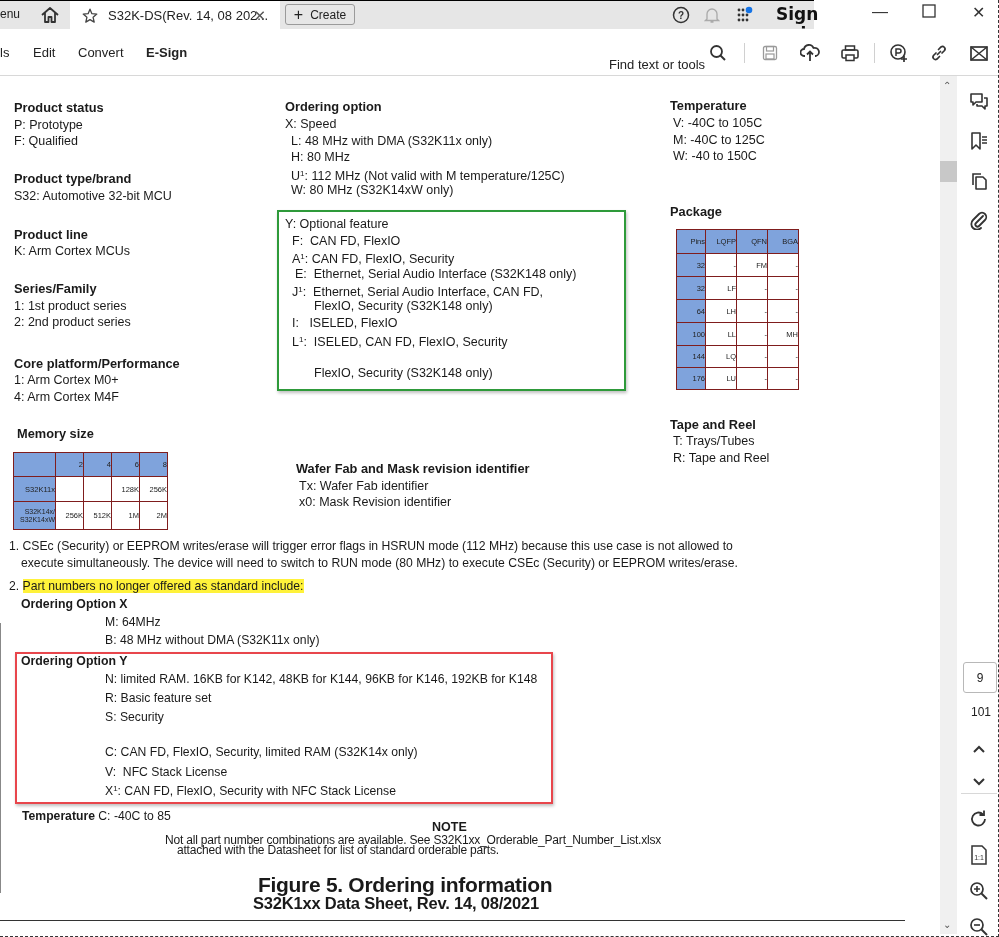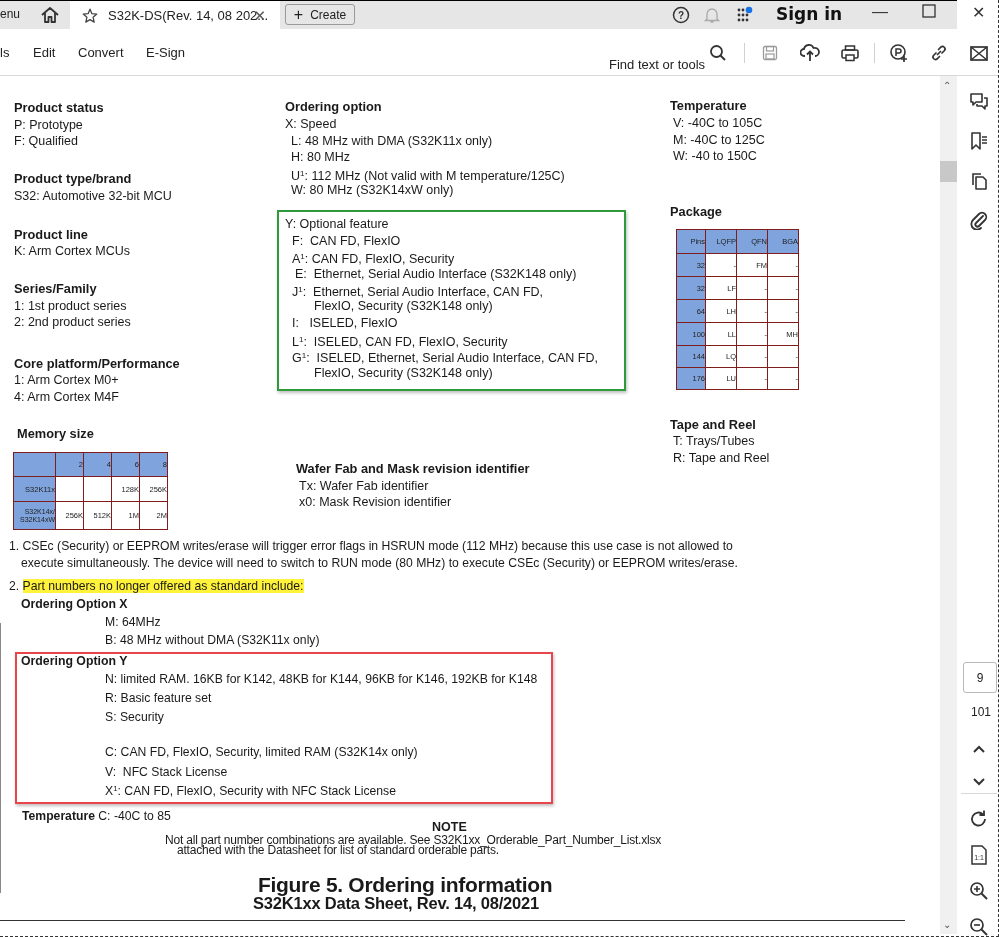--- a/index.html
+++ b/index.html
@@ -1,20 +1,20 @@
 <!DOCTYPE html>
 <html><head>
 <meta charset="utf-8">
 <style>
   * { box-sizing: border-box; margin: 0; padding: 0; }
   html, body { width: 999px; height: 937px; overflow: hidden; background: #fff; }
   body { font-family: "Liberation Sans", sans-serif; color: #1a1a1a; position: relative; }
 
   
-  .tabbar { position: absolute; left: 0; top: 0; width: 957px; height: 29px; background: #e6e6e6; border-top: 1px solid #000; text-align: right; }
+  .tabbar { position: absolute; left: 0; top: 0; width: 814px; height: 29px; background: #e6e6e6; border-top: 1px solid #000; text-align: right; }
   .tabbar .menu-frag { position: absolute; left: 0; top: 6px; font-size: 12px; color: #222; }
   .tabbar .home { position: absolute; left: 38px; top: 3px; width: 24px; height: 22px; display:flex; align-items:center; justify-content:center; }
   .tab-active { position: absolute; left: 70px; top: 0; width: 210px; height: 29px; background: #fff; display:flex; align-items:center; padding-left: 12px; font-size: 13px; color:#222; }
   .tab-active .star { width: 18px; height: 18px; margin-right: 8px; display:flex; align-items:center; }
   .tab-active .tab-title { white-space: nowrap; }
   .tab-active .tab-close { position:absolute; right: 14px; top: 6px; font-size: 15px; color:#555; }
   .create-btn { position:absolute; left: 285px; top: 3px; width: 70px; height: 21px; border: 1px solid #9a9a9a; border-radius: 3px; background:#e6e6e6; font-size: 12px; display:flex; align-items:center; justify-content:center; gap: 7px; color:#222; }
   .create-btn .plus { font-size: 16px; line-height: 1; }
   .signin { position:absolute; left: 776px; top: 3px; font-size: 17px; font-weight: bold; color:#111; font-family: "DejaVu Sans", sans-serif; }
   .winbtn { position:absolute; top: 2px; font-size: 16px; color:#333; }
@@ -119,21 +119,21 @@
         <rect x="1" y="1" width="12" height="12" fill="none" stroke="#333" stroke-width="1.3"></rect>
       </svg>
   </span>
   <span class="winbtn" style="left:972px;">✕</span>
 </div>
 
 <div class="toolbar">
   <span class="menu-item" style="left:0px;">ls</span>
   <span class="menu-item" style="left:33px;">Edit</span>
   <span class="menu-item" style="left:78px;">Convert</span>
-  <span class="menu-item" style="left:146px;">E-Sign</span>
+  <span class="menu-item" style="left:146px;font-weight:bold;">E-Sign</span>
 
   <span class="find">Find text or tools</span>
   <span class="ticon" style="left:707px;">
     <svg width="18" height="18" viewBox="0 0 18 18">
         <circle cx="7.5" cy="7.5" r="5.5" fill="none" stroke="#333" stroke-width="1.8"></circle>
         <path d="M11.5 11.5 L16 16" stroke="#333" stroke-width="2"></path>
       </svg>
   </span>
   <span class="tsep" style="left:744px;"></span>
   <span class="ticon" style="left:759px;">
@@ -233,21 +233,20 @@
 
   <div class="green-box"></div>
   <div class="txt" style="left:285px;top:140px;">Y: Optional feature</div>
   <div class="txt" style="left:292px;top:157px;"><span>F</span><span style="white-space:pre">:  CAN FD, FlexIO</span></div>
   <div class="txt" style="left:292px;top:173px;"><span>A</span><span class="sup">1</span><span>: CAN FD, FlexIO, Security</span></div>
   <div class="txt" style="left:295px;top:190px;"><span>E</span><span style="white-space:pre">:  Ethernet, Serial Audio Interface (S32K148 only)</span></div>
   <div class="txt" style="left:292px;top:206px;"><span>J</span><span class="sup">1</span><span style="white-space:pre">:  Ethernet, Serial Audio Interface, CAN FD,</span></div>
   <div class="txt" style="left:314px;top:222px;">FlexIO, Security (S32K148 only)</div>
   <div class="txt" style="left:292px;top:239px;"><span>I</span><span style="white-space:pre">:   ISELED, FlexIO</span></div>
   <div class="txt" style="left:292px;top:256px;"><span>L</span><span class="sup">1</span><span style="white-space:pre">:  ISELED, CAN FD, FlexIO, Security</span></div>
-  <div class="txt" style="left:292px;top:272px;"><span>G</span><span class="sup">1</span><span style="white-space:pre">:  ISELED, Ethernet, Serial Audio Interface, CAN FD,</span></div>
   <div class="txt" style="left:314px;top:289px;">FlexIO, Security (S32K148 only)</div>
 
   <div class="txt h" style="left:296px;top:385px;">Wafer Fab and Mask revision identifier</div>
   <div class="txt" style="left:299px;top:402px;">Tx: Wafer Fab identifier</div>
   <div class="txt" style="left:299px;top:418px;">x0: Mask Revision identifier</div>
 
   <div class="txt h" style="left:670px;top:22px;">Temperature</div>
   <div class="txt" style="left:673px;top:39px;">V: -40C to 105C</div>
   <div class="txt" style="left:673px;top:56px;">M: -40C to 125C</div>
   <div class="txt" style="left:673px;top:72px;">W: -40 to 150C</div>

